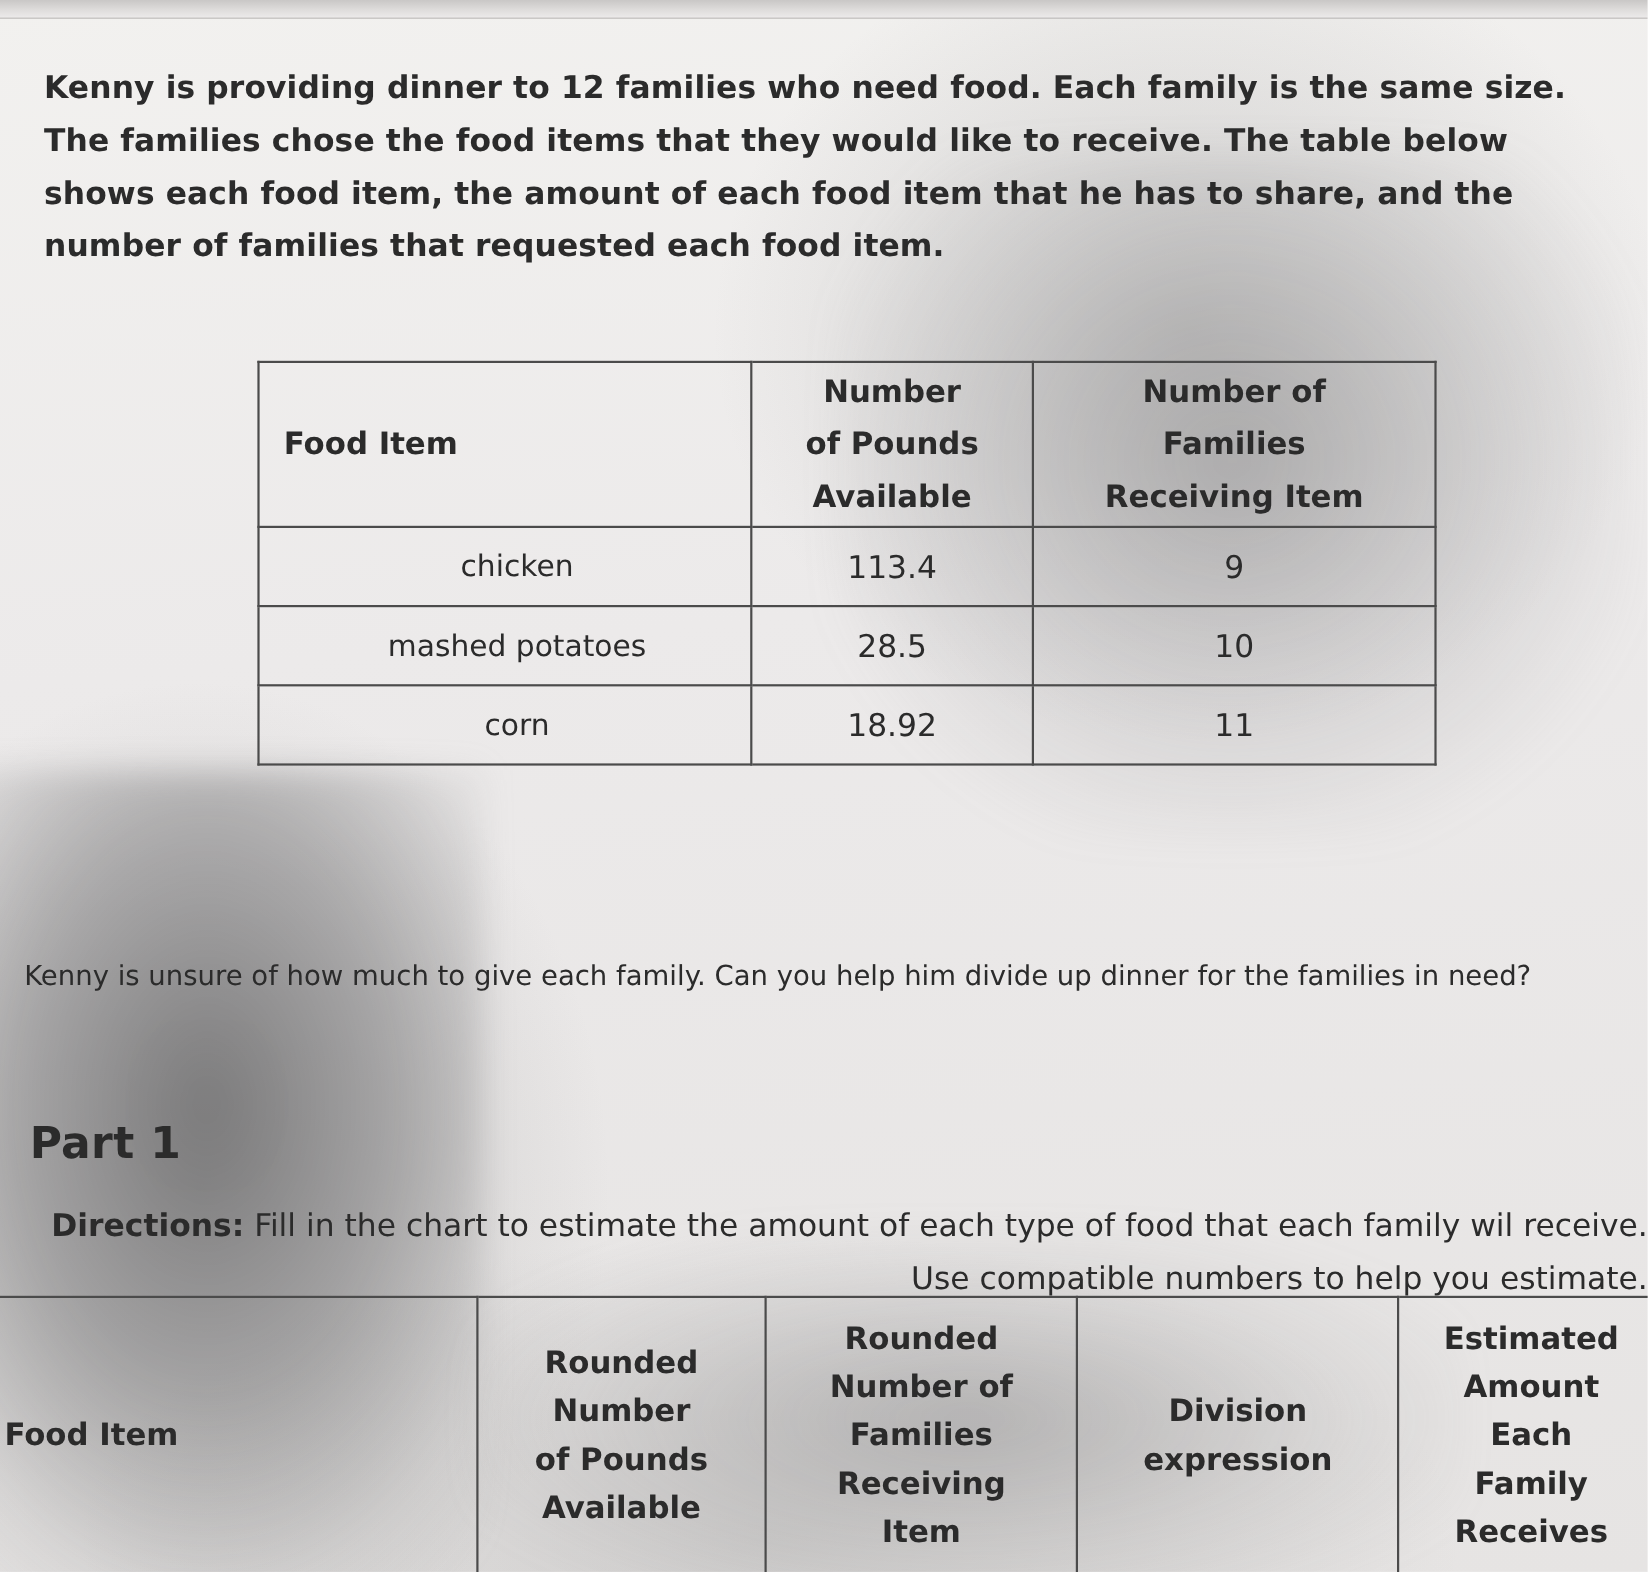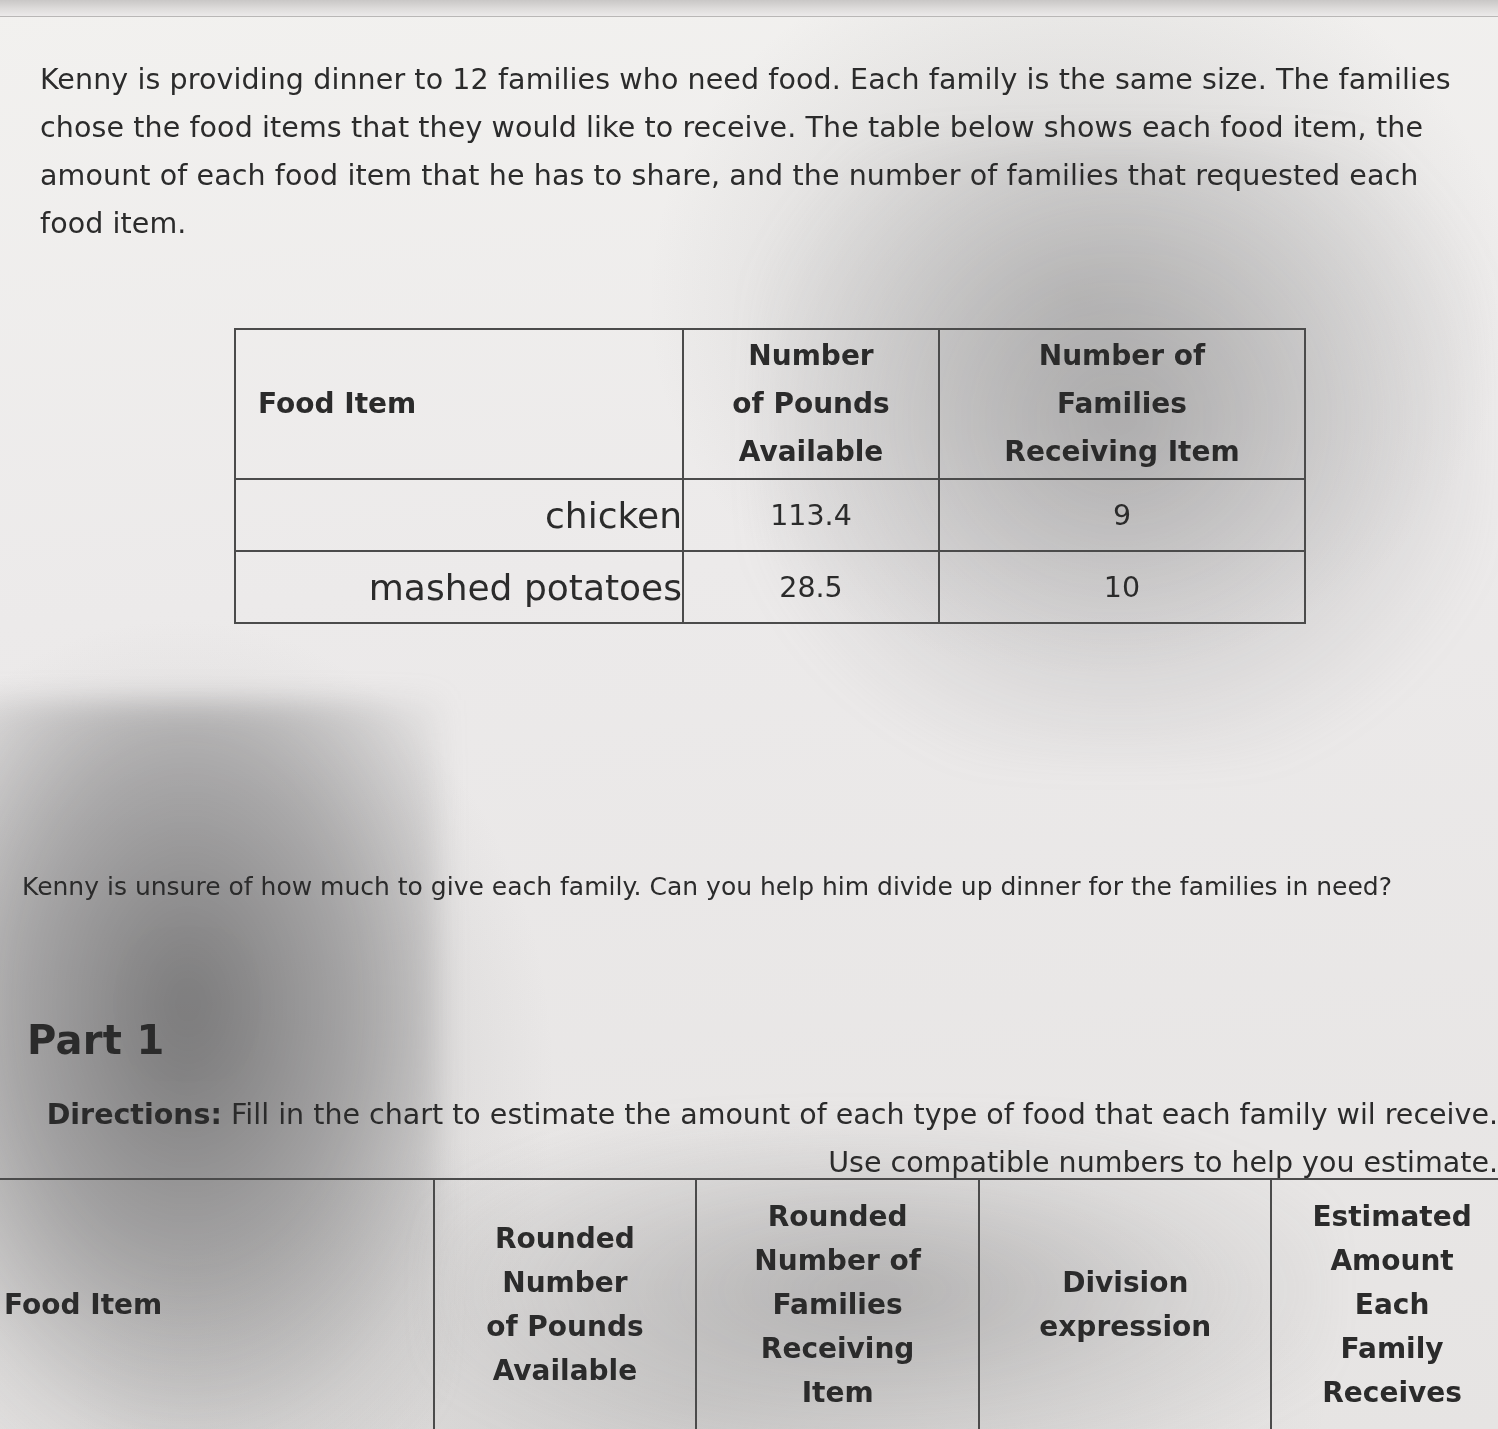--- a/index.html
+++ b/index.html
@@ -68,20 +68,21 @@
   }
 
   #intro {
     position: absolute;
     left: 40px; top: 27px;
     width: 1420px;
     font-size: 28.5px;
     line-height: 48px;
     color: #2b2b2b;
     letter-spacing: 0.1px;
+    font-weight: bold;
   }
 
   
   #table1-wrap {
     position: absolute;
     left: 234px; top: 328px;
     width: 1072px;
   }
   table.sheet {
     border-collapse: collapse;
@@ -101,22 +102,22 @@
     text-align: center;
     vertical-align: middle;
     height: 148px;
     padding: 0 8px;
   }
   #table1 th.hdr.left {
     text-align: left;
     padding-left: 22px;
   }
   #table1 td.item {
-    font-size: 36px;
-    text-align: right;
+    font-size: 27px;
+    text-align: center;
     padding: 10px 0 10px 22px;
     height: 38px;
   }
   #table1 td.num {
     font-size: 28.5px;
     text-align: center;
     height: 38px;
   }
   .col-item { width: 448px; }
   .col-pounds { width: 256px; }
@@ -215,20 +216,25 @@
         <tbody>
           <tr>
             <td class="item">chicken</td>
             <td class="num">113.4</td>
             <td class="num">9</td>
           </tr>
           <tr>
             <td class="item">mashed potatoes</td>
             <td class="num">28.5</td>
             <td class="num">10</td>
+          </tr>
+          <tr>
+            <td class="item">corn</td>
+            <td class="num">18.92</td>
+            <td class="num">11</td>
           </tr>
         </tbody>
       </table>
     </div>
 
     <p id="midpara">Kenny is unsure of how much to give each family. Can you help him divide up dinner for the families in need?</p>
 
     <h2 id="part1-title">Part 1</h2>
 
     <p id="directions"><b>Directions:</b><span> Fill in the chart to estimate the amount of each type of food that each family wil receive. Use compatible numbers to help you estimate.</span></p>

